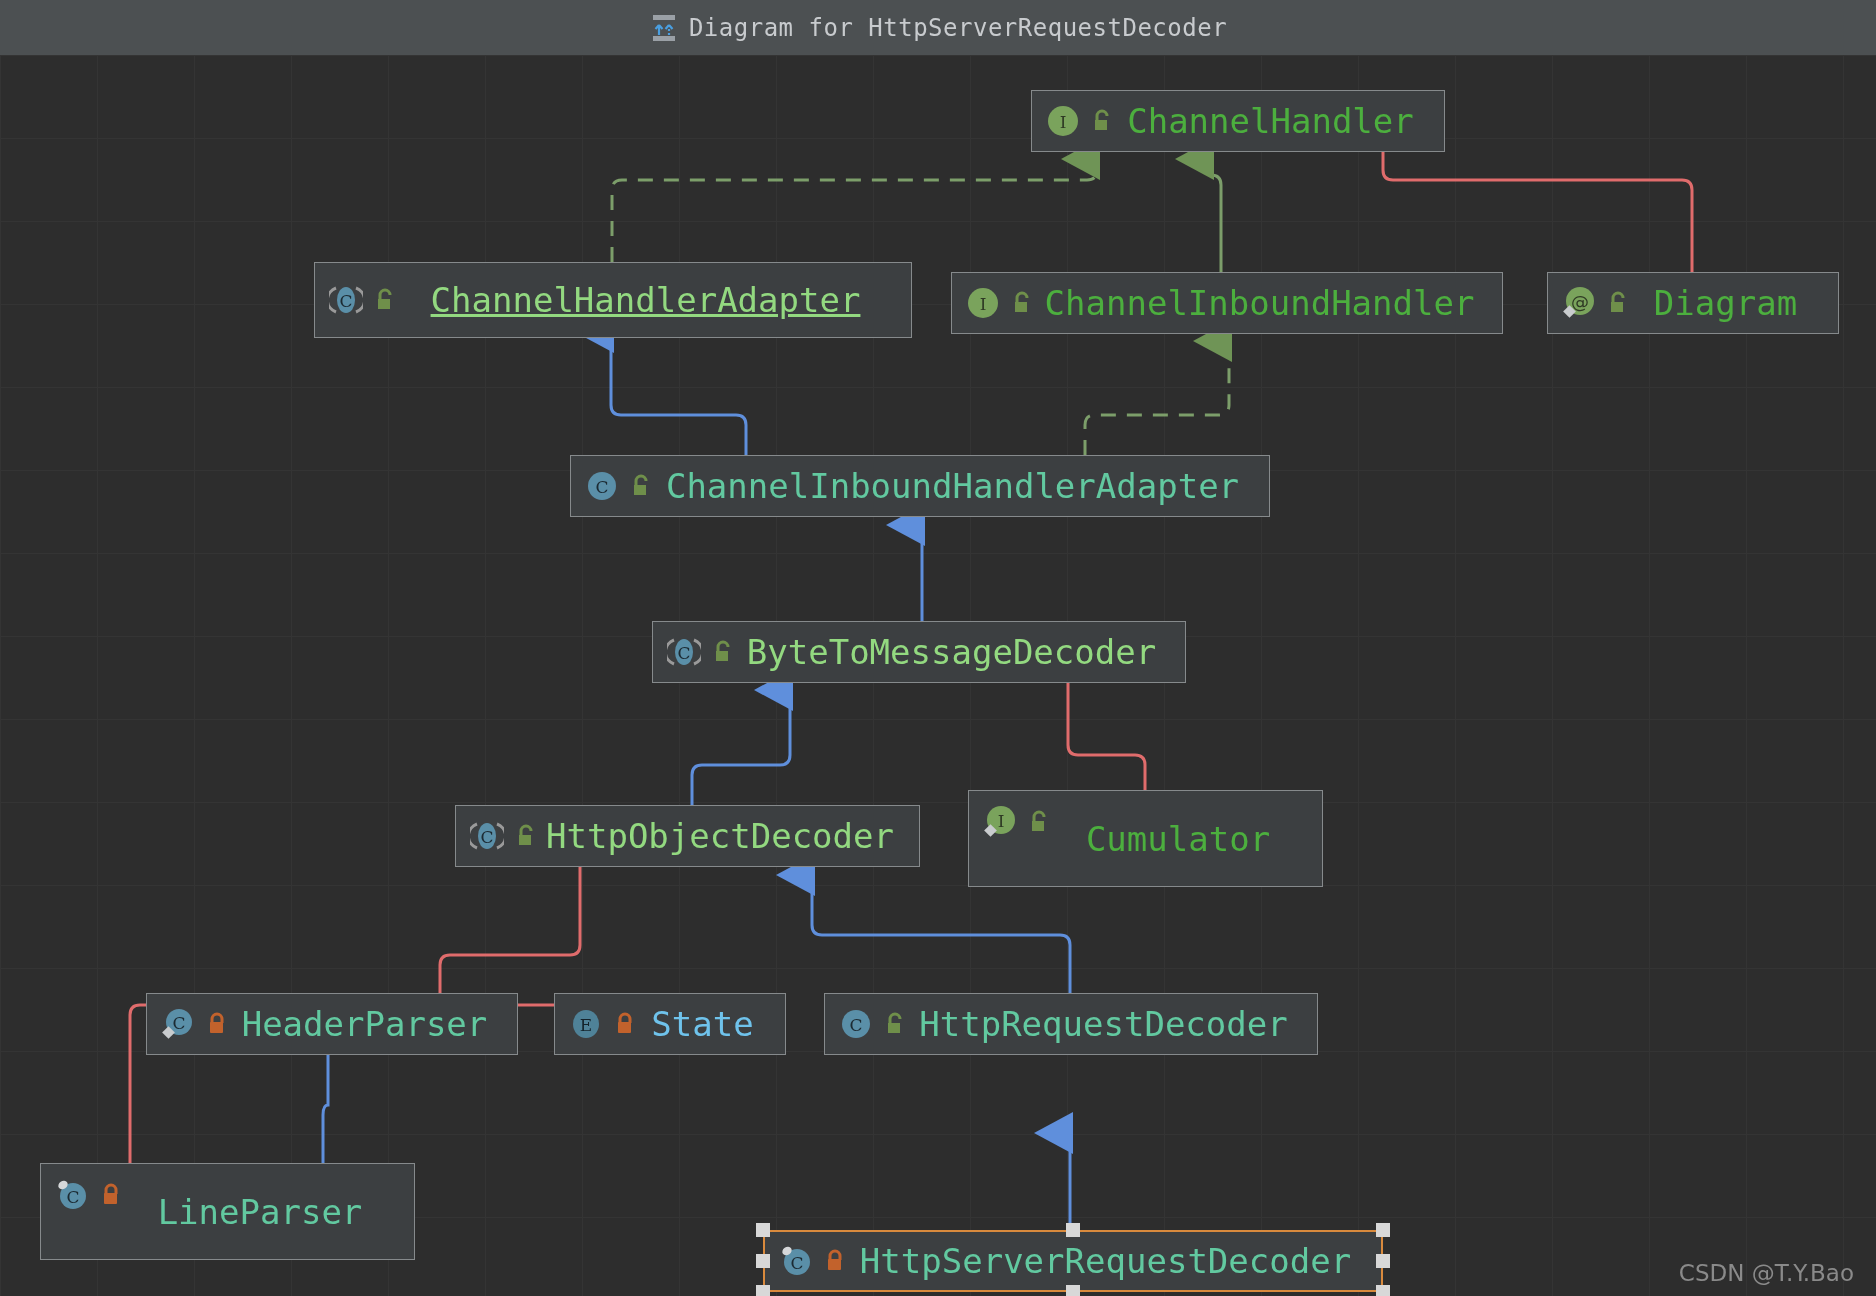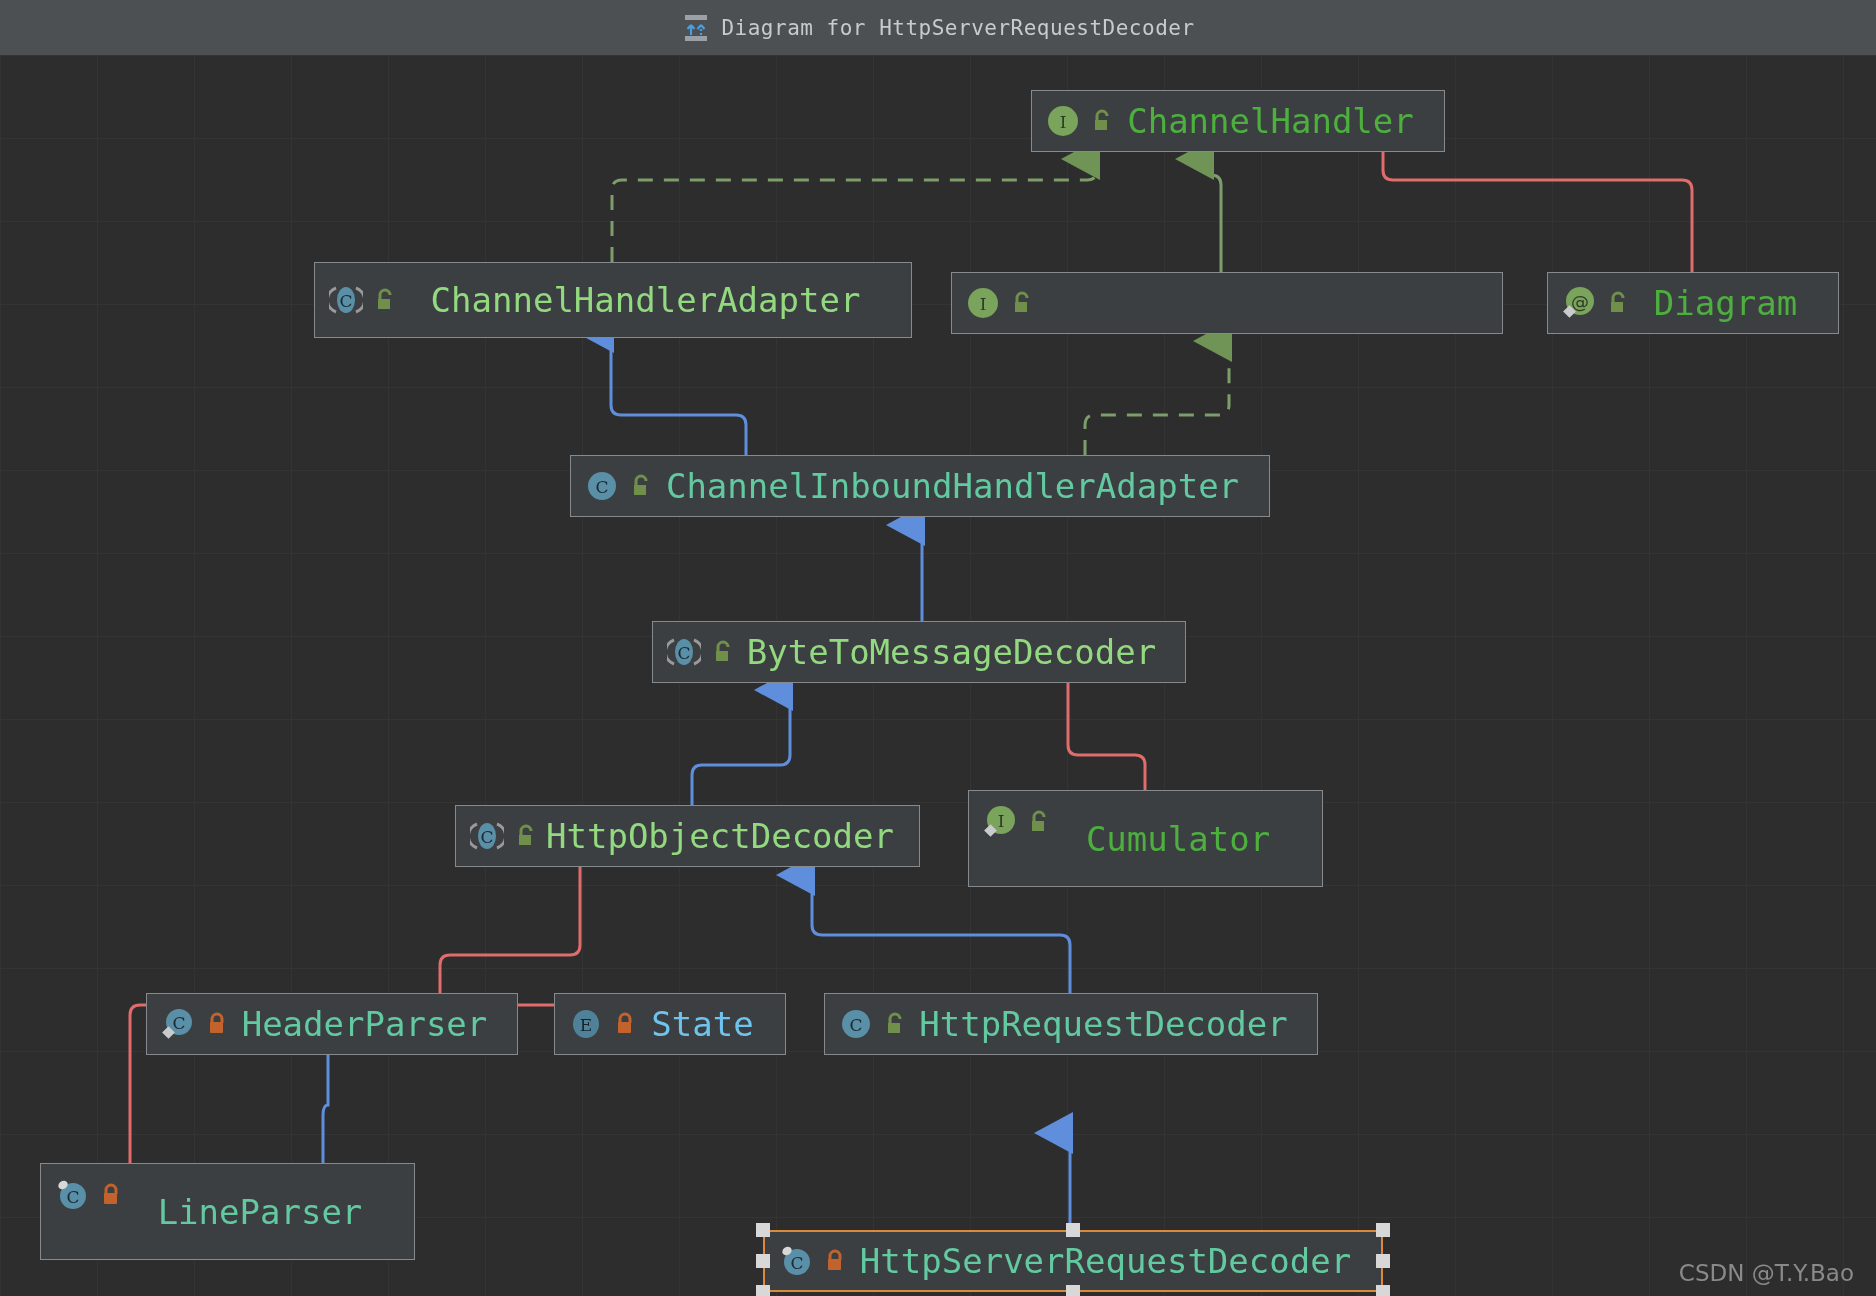--- a/index.html
+++ b/index.html
@@ -10,21 +10,21 @@
   }
   
   #titlebar{
     position:absolute;left:0;top:0;width:1876px;height:55px;
     background:#4c5052;
     display:flex;align-items:center;justify-content:center;
     box-sizing:border-box;
   }
   #titlebar .tb-inner{display:flex;align-items:center;gap:10px;}
   #titlebar .title-text{
-    color:#c8cbce;font-size:21px;letter-spacing:0.5px;
+    color:#c8cbce;font-size:24px;letter-spacing:0.5px;
     font-family:"DejaVu Sans Mono","Liberation Mono",monospace;
     white-space:nowrap;
   }
   .diagram-icon{width:30px;height:30px;display:block;}
 
   
   #canvas{
     position:absolute;left:0;top:55px;width:1876px;height:1241px;
     background:
       repeating-linear-gradient(to right, #343434 0px, #343434 1px, transparent 1px, transparent 97px),
@@ -170,38 +170,39 @@
           <text x="17" y="24" text-anchor="middle" font-size="17" font-family="DejaVu Serif, serif" fill="#1c2b33">C</text>
         </svg>
       </span>
       <span>
         <svg class="lk" viewBox="0 0 26 26">
           <path d="M8 12 L8 8 A5 5 0 0 1 18 8" stroke="#6f8f4a" stroke-width="3" fill="none"></path>
           <rect x="6" y="12" width="12" height="10" fill="#6f8f4a"></rect>
         </svg>
       </span>
     </span>
-    <span class="nm" style="color:#93d980;">ChannelHandlerAdapter</span>
+    <span class="nm" style="color:#93d980;text-decoration:underline;">ChannelHandlerAdapter</span>
   </div>
 
   <div class="node" style="left:951px;top:217px;width:552px;height:62px;">
     <span class="badges">
       <span>
         <svg class="ic" viewBox="0 0 34 34">
           <circle cx="17" cy="17" r="15" fill="#7aa35c"></circle>
           <text x="17" y="24" text-anchor="middle" font-size="17" font-family="DejaVu Serif, serif" fill="#2f3a24">I</text>
         </svg>
       </span>
       <span>
         <svg class="lk" viewBox="0 0 26 26">
           <path d="M8 12 L8 8 A5 5 0 0 1 18 8" stroke="#6f8f4a" stroke-width="3" fill="none"></path>
           <rect x="6" y="12" width="12" height="10" fill="#6f8f4a"></rect>
         </svg>
       </span>
     </span>
+    <span class="nm" style="color:#4caf3e;">ChannelInboundHandler</span>
   </div>
 
   <div class="node" style="left:1547px;top:217px;width:292px;height:62px;">
     <span class="badges">
       <span>
         <svg class="ic" viewBox="0 0 34 34">
           <circle cx="18" cy="15" r="14" fill="#7aa35c"></circle>
           <text x="18" y="22" text-anchor="middle" font-size="18" font-family="DejaVu Sans, sans-serif" fill="#2f3a24">@</text>
           <rect x="3" y="21" width="9" height="9" fill="#c9ccce" transform="rotate(45 7.5 25.5)"></rect>
         </svg>

